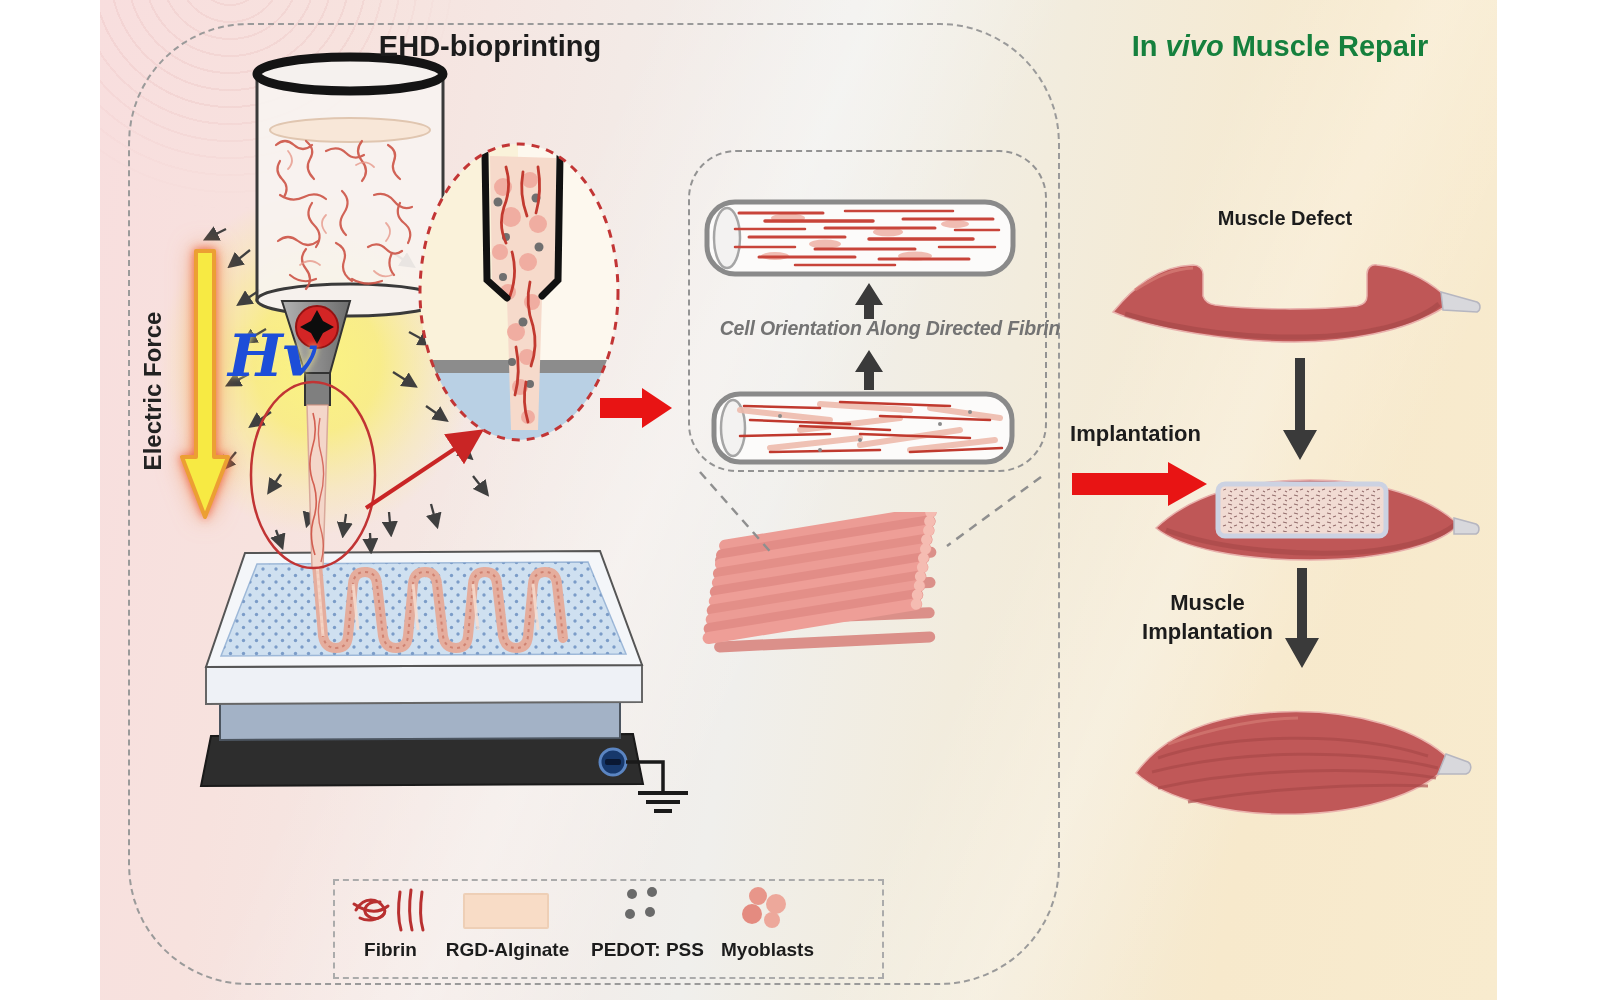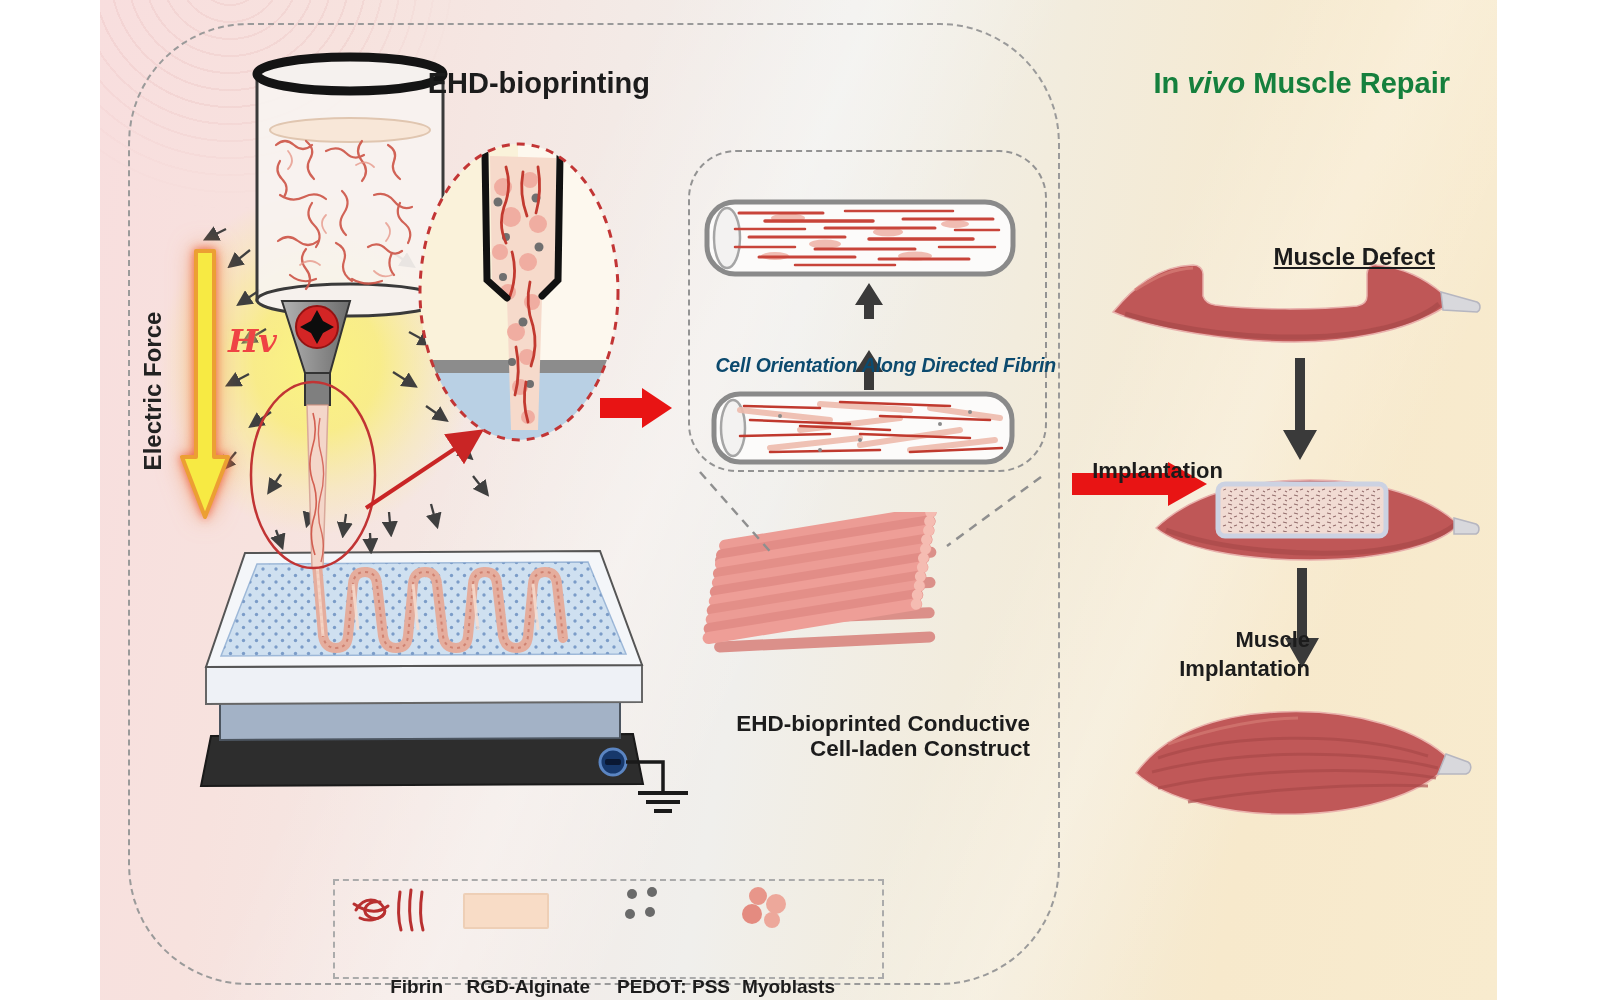--- a/index.html
+++ b/index.html
@@ -12,28 +12,28 @@
   .swirl{position:absolute;left:100px;top:0;width:380px;height:230px;opacity:.35;
       background:repeating-radial-gradient(circle at 130px -30px,rgba(224,168,168,.5) 0 2px,transparent 2px 17px);
       -webkit-mask-image:radial-gradient(circle at 130px -30px,#000 0 140px,transparent 240px);
       mask-image:radial-gradient(circle at 130px -30px,#000 0 140px,transparent 240px);}
   .outer-box{position:absolute;left:128px;top:23px;width:928px;height:958px;
       border:2.5px dashed #9a9a9a;border-radius:120px;}
   .mid-box{position:absolute;left:688px;top:150px;width:355px;height:318px;
       border:2.5px dashed #939393;border-radius:48px;}
   .legend-box{position:absolute;left:333px;top:879px;width:547px;height:96px;
       border:2px dashed #ababab;}
-  .lbl{position:absolute;font-weight:bold;color:#1c1c1c;text-align:right;line-height:1.12;margin-top:37px;}
+  .lbl{position:absolute;font-weight:bold;color:#1c1c1c;text-align:center;line-height:1.12;}
   .abs{position:absolute;}
   svg{display:block;}
   .noevt{pointer-events:none;}
   .ef-label{position:absolute;left:45px;top:377px;width:215px;text-align:center;
       transform:rotate(-90deg);font-weight:bold;font-size:24px;color:#222;}
   .hv{position:absolute;left:228px;top:322px;font-family:"DejaVu Serif",serif;
-      font-style:italic;font-weight:bold;font-size:32px;color:#ef4444;
+      font-style:italic;font-weight:bold;font-size:58px;color:#1d4ed8;
       text-shadow:0 0 6px rgba(250,240,140,.9);}
   .yellow-arrow{position:absolute;left:173px;top:245px;
       filter:drop-shadow(0 0 5px rgba(236,84,48,.85)) drop-shadow(0 0 11px rgba(238,130,60,.55));}
 </style>
 </head>
 <body>
 
 <div class="canvas">
 
   <div class="bg"></div>
@@ -382,28 +382,24 @@
   </svg>
 
   <div class="lbl" style="left:330px;top:30px;width:320px;font-size:29px;">EHD-bioprinting</div>
 
   <div class="lbl" style="left:1110px;top:30px;width:340px;font-size:29px;color:#15803d;"><span>In </span><span style="font-style:italic;">vivo</span><span> Muscle Repair</span></div>
 
   <div class="ef-label">Electric Force</div>
   <div class="hv">Hv</div>
 
 
-  <div class="lbl" style="left:676px;top:318px;width:380px;font-size:19.5px;font-style:italic;color:#0c4a6e;letter-spacing:-0.2px;">Cell Orientation Along Directed Fibrin</div>
-
-  <div class="lbl" style="left:695px;top:674px;width:335px;font-size:22.5px;">
-    <div>EHD-bioprinted Conductive</div>
-    <div>Cell-laden Construct</div>
-  </div>
-
-  <div class="lbl" style="left:1135px;top:207px;width:300px;font-size:24px;text-decoration:underline;">Muscle Defect</div>
+  <div class="lbl" style="left:700px;top:318px;width:380px;font-size:19.5px;font-style:italic;color:#737373;letter-spacing:-0.2px;">Cell Orientation Along Directed Fibrin</div>
+
+
+  <div class="lbl" style="left:1135px;top:207px;width:300px;font-size:20px;">Muscle Defect</div>
 
   <div class="lbl" style="left:1048px;top:422px;width:175px;font-size:22px;">Implantation</div>
 
   <div class="lbl" style="left:1105px;top:588px;width:205px;font-size:22px;line-height:29px;">
     <div>Muscle</div>
     <div>Implantation</div>
   </div>
 
   <div class="legend-box"></div>
 

